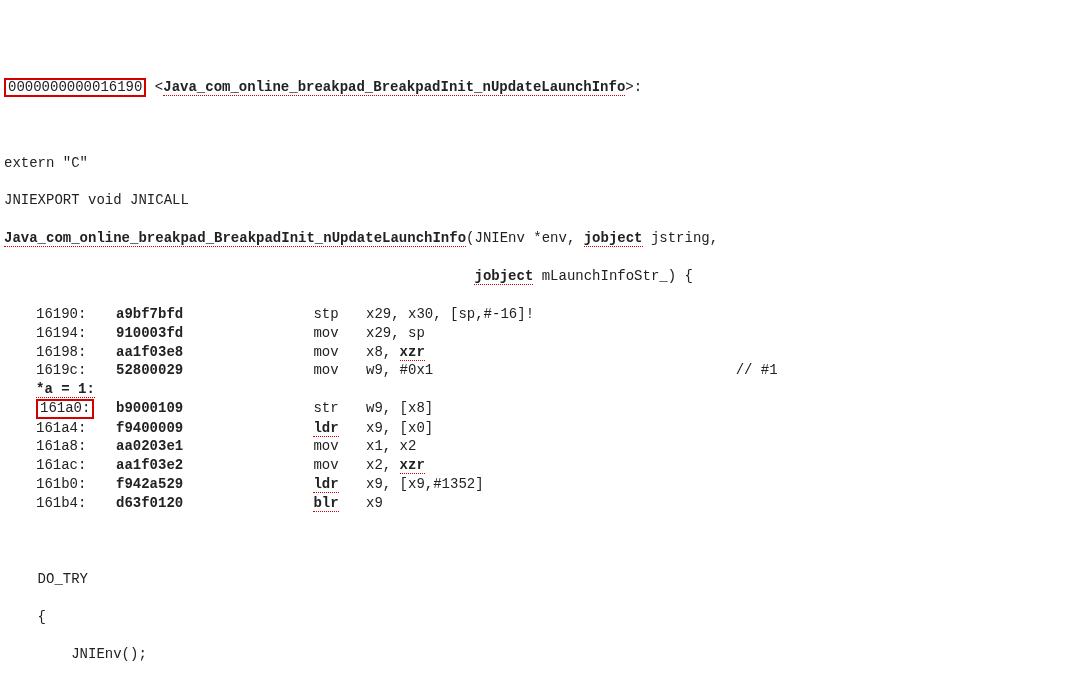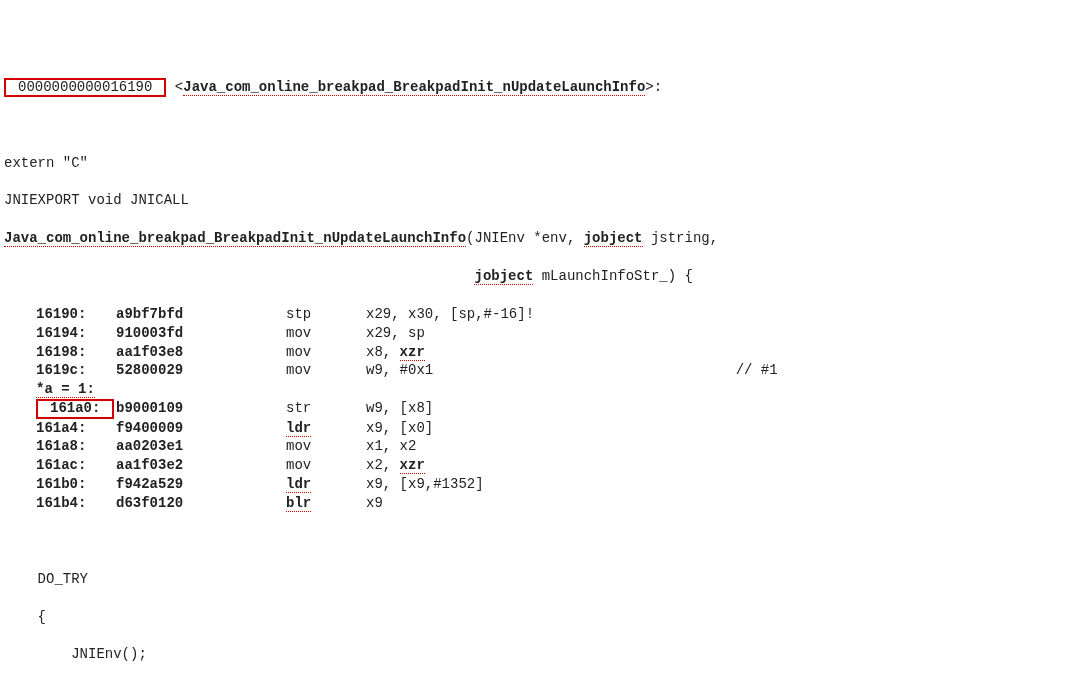--- a/index.html
+++ b/index.html
@@ -8,32 +8,32 @@
     font-family: "Courier New", Courier, monospace;
     font-size: 14px;
     line-height: 1.35;
     color: #222;
     background: #fff;
     white-space: pre;
   }
   .line { display: block; }
   .red-box {
     border: 2px solid #d40000;
-    padding: 0 12px;
+    padding: 0 2px;
     display: inline-block;
     line-height: 1.1;
   }
   .red-ul {
     border-bottom: 1.5px dotted #d40000;
     padding-bottom: 0px;
     font-weight: bold;
   }
-  .addr { display: inline-block; width: 80px; font-weight: bold; }
+  .addr { display: inline-block; width: 80px; }
   .opc  { display: inline-block; width: 170px; font-weight: bold; }
-  .mnem { display: inline-block; width: 80px; }
+  .mnem { display: inline-block; width: 80px; text-align: center; }
   .ops  { display: inline; }
   .row  { display: block; padding-left: 32px; }
 </style>
 </head>
 <body>
 
 
 
 <span class="line"><span class="red-box">0000000000016190</span> &lt;<span class="red-ul">Java_com_online_breakpad_BreakpadInit_nUpdateLaunchInfo</span>&gt;:</span>
 <span class="line"> </span>

